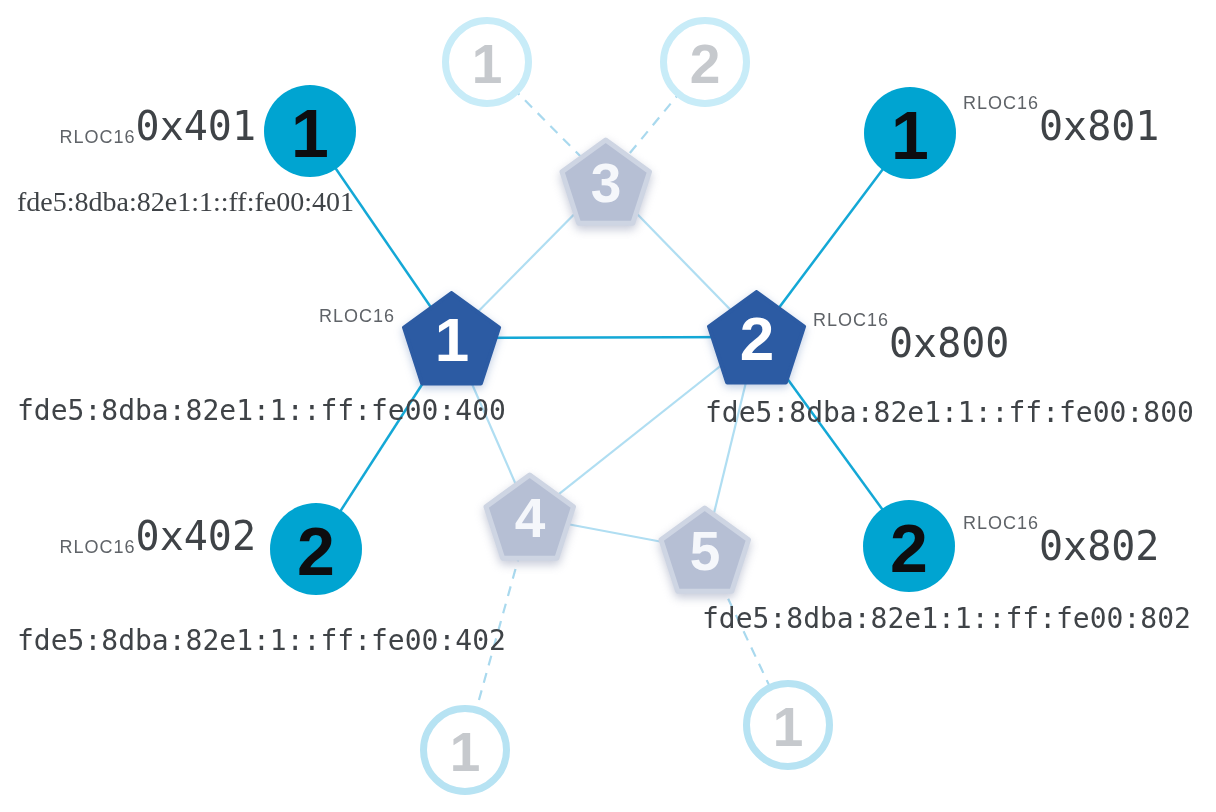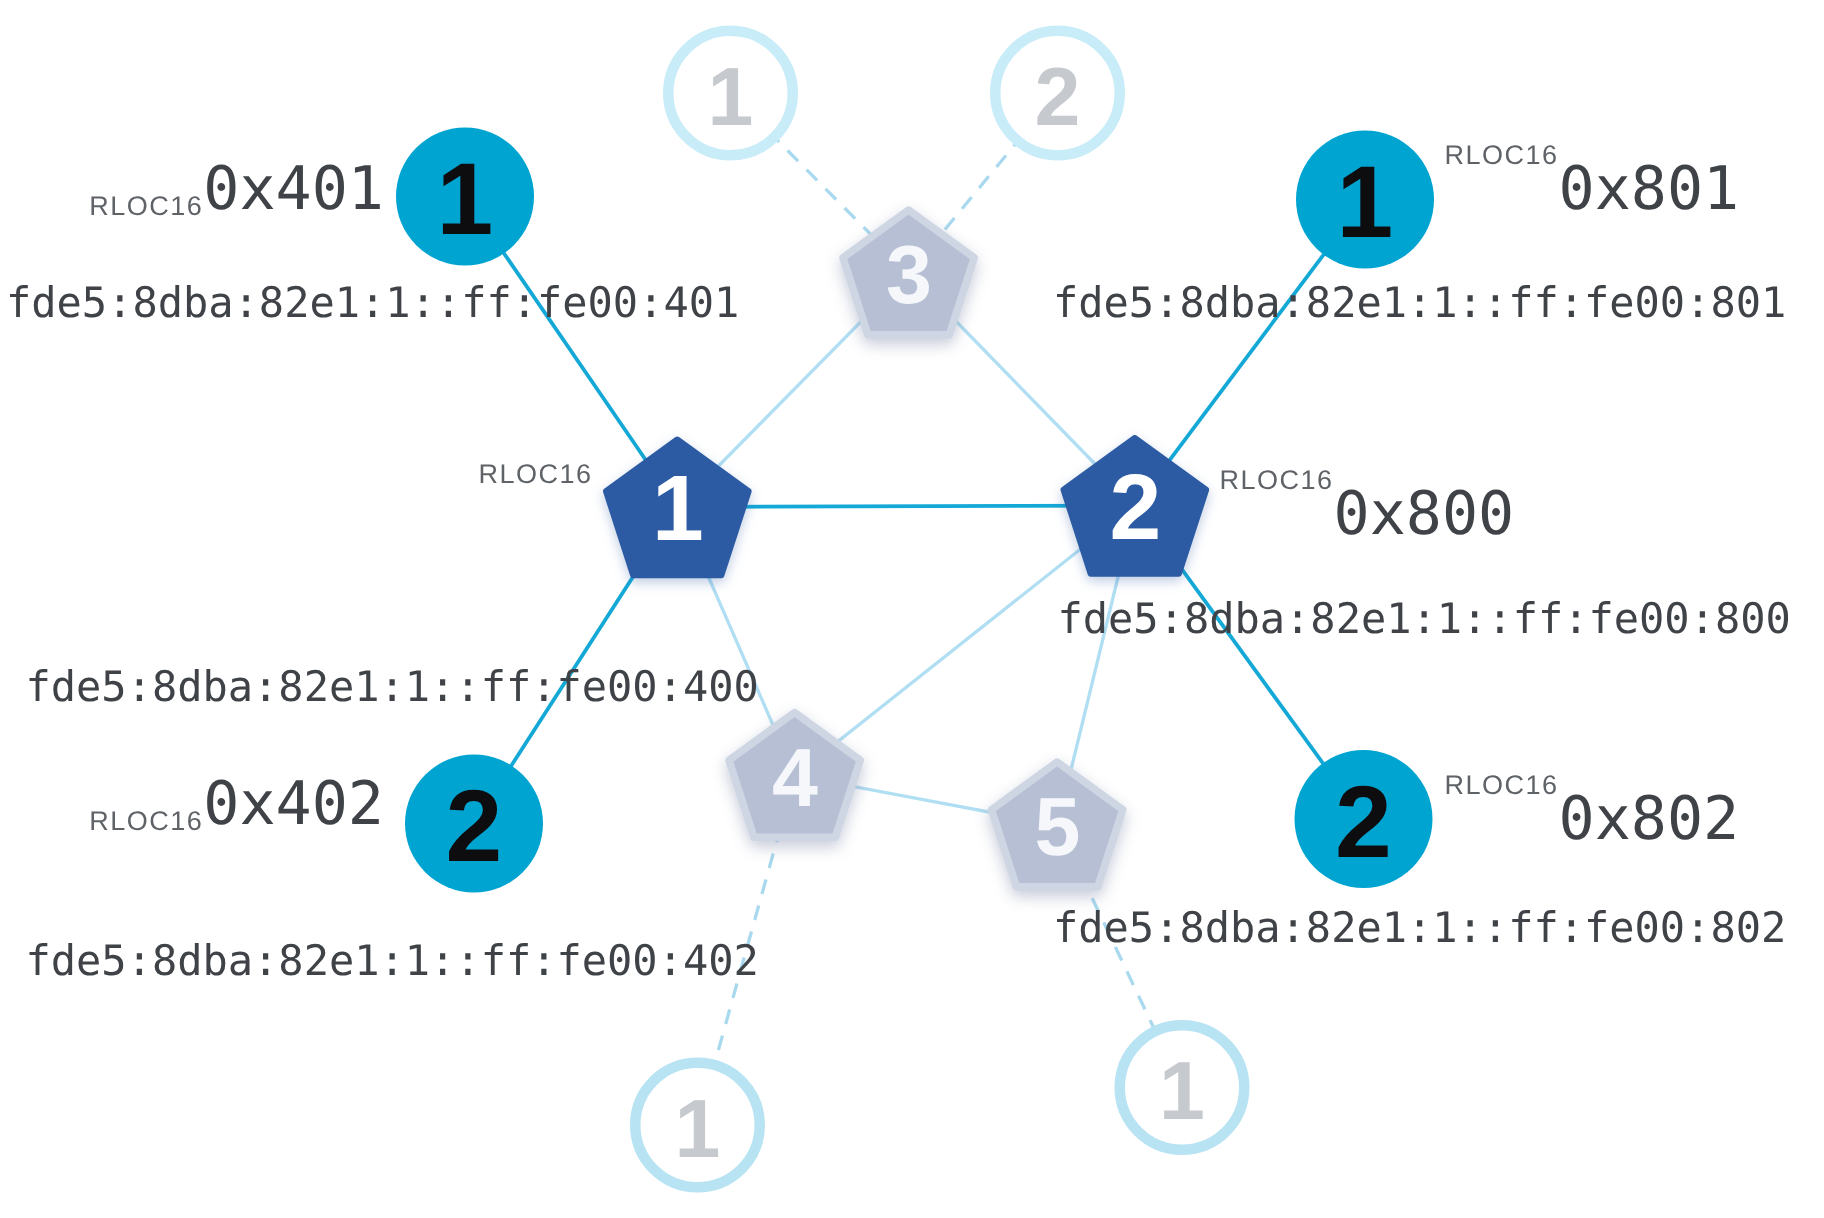--- a/index.html
+++ b/index.html
@@ -127,19 +127,18 @@
       <span class="rloc-value">0x800</span>
     </div>
     <div class="rloc right" style="right: 960px; top: 502px;">
       <span class="rloc-title">RLOC16</span>
       <span class="rloc-value">0x402</span>
     </div>
     <div class="rloc" style="left: 963px; top: 512px;">
       <span class="rloc-title">RLOC16</span>
       <span class="rloc-value">0x802</span>
     </div>
-    <div class="addr" style="left: 4px; top: 187px;">fde5:8dba:82e1:1::ff:fe00:401</div>
-    <div class="addr" style="left: 702px; top: 187px;">fde5:8dba:82e1:1::ff:fe00:801</div>
-    <div class="addr" style="left: 17px; top: 396px; margin-top: 47px;">fde5:8dba:82e1:1::ff:fe00:400</div>
+    <div class="addr" style="left: 17px; top: 187px; font-family: Liberation Serif, serif;">fde5:8dba:82e1:1::ff:fe00:401</div>
+    <div class="addr" style="left: 17px; top: 396px;">fde5:8dba:82e1:1::ff:fe00:400</div>
     <div class="addr" style="left: 705px; top: 398px;">fde5:8dba:82e1:1::ff:fe00:800</div>
     <div class="addr" style="left: 17px; top: 626px;">fde5:8dba:82e1:1::ff:fe00:402</div>
     <div class="addr" style="left: 702px; top: 604px;">fde5:8dba:82e1:1::ff:fe00:802</div>
   </div>
 
 </body></html>

